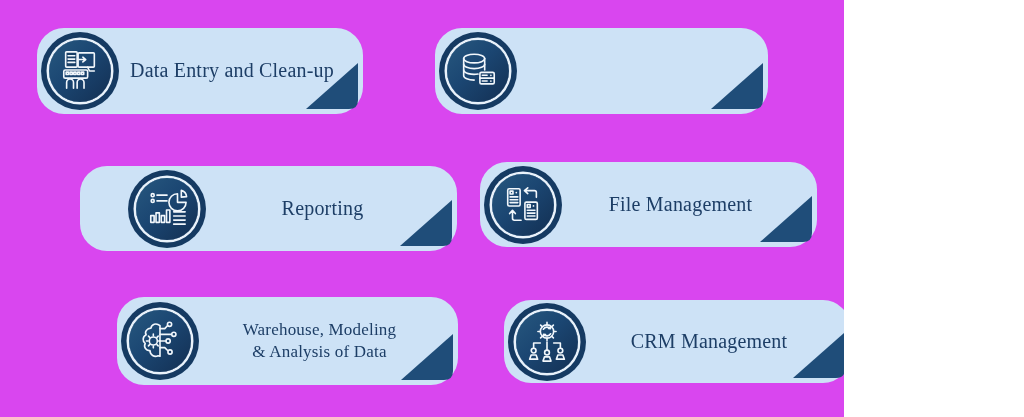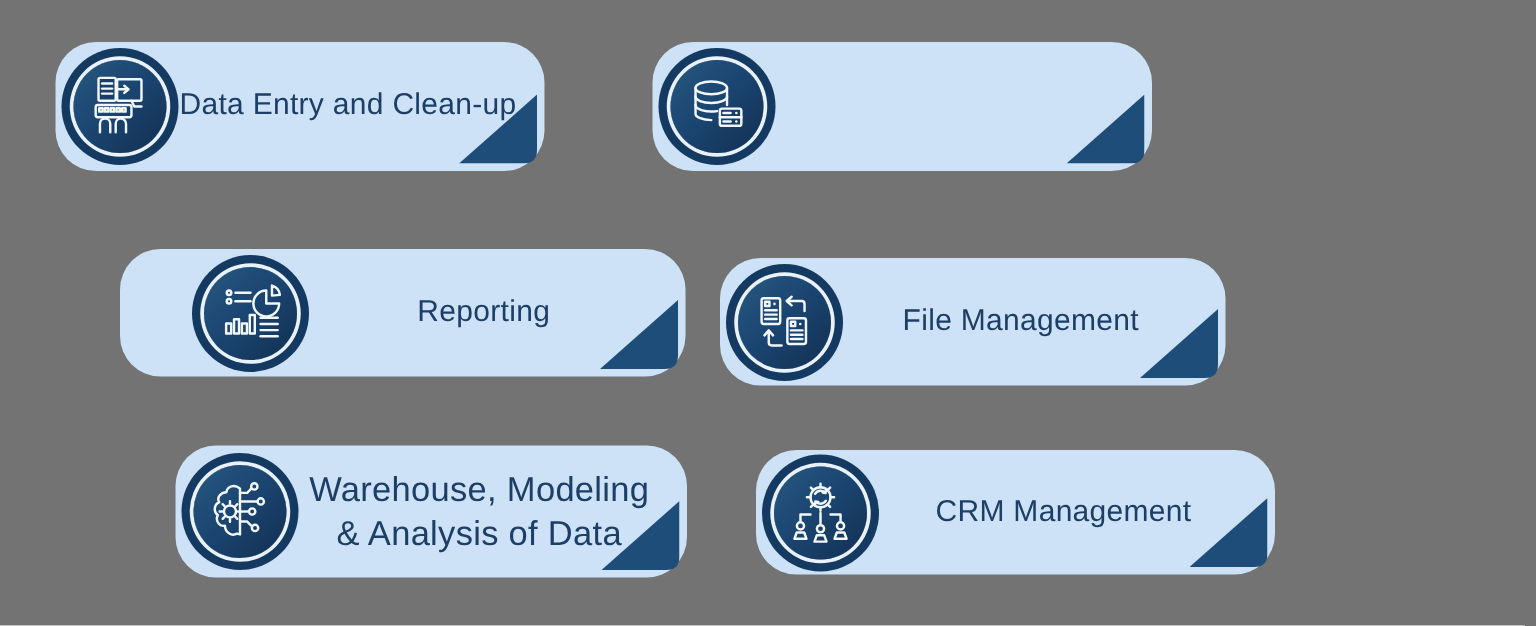--- a/index.html
+++ b/index.html
@@ -1,20 +1,20 @@
 <!DOCTYPE html>
 <html><head>
 <meta charset="utf-8">
 <style>
   html,body{margin:0;padding:0;background:#ffffff;}
   .canvas{
     position:relative;
-    width:1024px;height:417px;
-    background:#737373;
-    font-family:Liberation Sans, sans-serif;
+    width:844px;height:417px;
+    background:#d946ef;
+    font-family:Liberation Serif, serif;
     overflow:hidden;
   }
   .card{
     position:absolute;
     background:#cde2f6;
     border-radius:27px;
     display:flex;
     align-items:center;
   }
   .icon-circle{
@@ -32,32 +32,32 @@
     text-align:center;
     color:#1d3e66;
     font-size:20px;
     font-weight:500;
     letter-spacing:.2px;
     line-height:1.28;
     white-space:pre-line;
     padding:0 16px 0 6px;
     z-index:1;
   }
-  .card-5 .label{font-size:23px;}
+  .card-5 .label{font-size:17px;}
   .corner{
     position:absolute;
     right:5px;bottom:5px;
     width:52px;height:46px;
   }
   .corner path{fill:#1f4d79;}
   
   .card-1{left:37px;  top:28px;  width:326px; height:86px;}
   .card-2{left:435px; top:28px;  width:333px; height:86px;}
   .card-3{left:80px;  top:166px; width:333px; height:85px;padding-left:44px;}
-  .card-4{left:480px; top:172px; width:337px; height:85px;}
+  .card-4{left:480px; top:162px; width:337px; height:85px;}
   .card-5{left:117px; top:297px; width:341px; height:88px;}
   .card-6{left:504px; top:300px; width:346px; height:83px;}
   .glyph{stroke:#f2f7fc;stroke-width:1.7;fill:none;stroke-linecap:round;stroke-linejoin:round;}
   .glyph .fillmask{fill:#183f67;}
   .glyph .nodot{fill:#f2f7fc;stroke:none;}
 </style>
 </head>
 <body>
 
 <div class="canvas">

